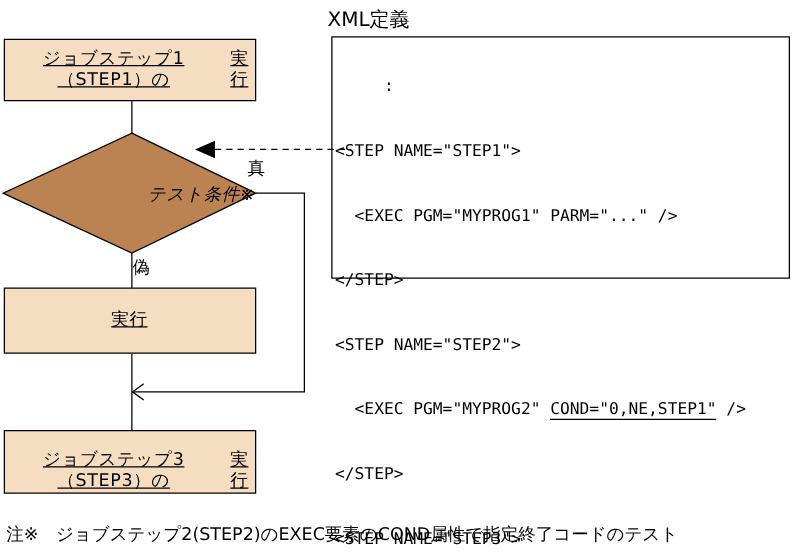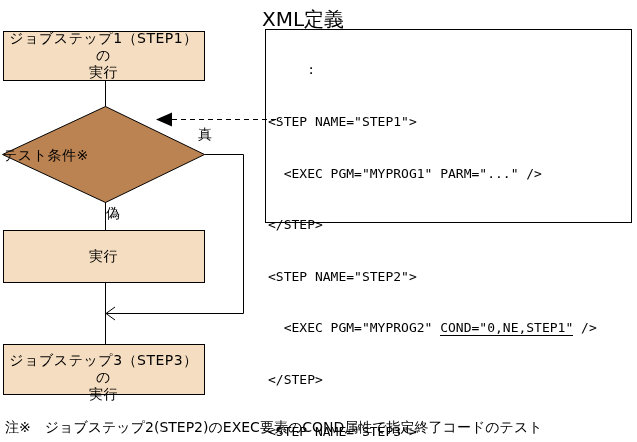--- a/index.html
+++ b/index.html
@@ -3,29 +3,29 @@
 <meta charset="utf-8">
 <style>
   html,body{margin:0;padding:0;background:#ffffff;}
   .canvas{
     position:relative;width:637px;height:442px;background:#ffffff;
     font-family:"DejaVu Sans","Liberation Sans",sans-serif;color:#000;
     overflow:hidden;
   }
   .overlay-svg{position:absolute;left:0;top:0;z-index:1;}
   .flowbox-label{
-    position:absolute;z-index:2;display:flex;flex-direction:column;
+    position:absolute;z-index:2;display:flex;flex-direction:row;
     justify-content:center;align-items:center;text-align:center;
-    font-size:14px;line-height:17px;letter-spacing:0.5px;
+    font-size:14px;line-height:17px;letter-spacing:0.5px;text-decoration:underline;
   }
   .diamond-label{
-    position:absolute;z-index:2;text-align:left;font-size:14px;letter-spacing:0.5px;
+    position:absolute;z-index:2;text-align:right;font-size:14px;letter-spacing:0.5px;font-style:italic;
   }
   .branch-label{position:absolute;z-index:2;font-size:14px;}
-  .xml-title{position:absolute;z-index:2;font-size:20px;text-align:center;}
+  .xml-title{position:absolute;z-index:2;font-size:16px;text-align:center;}
   .code{
     position:absolute;left:268px;top:27px;z-index:2;
     font-family:"DejaVu Sans Mono","Liberation Mono",monospace;
     font-size:13px;line-height:17.2px;white-space:pre;
   }
   .code .cl{height:17.2px;}
   .code .u{border-bottom:1px solid #000;}
   .note{position:absolute;left:5px;top:419px;z-index:2;font-size:14px;}
 </style>
 </head>

